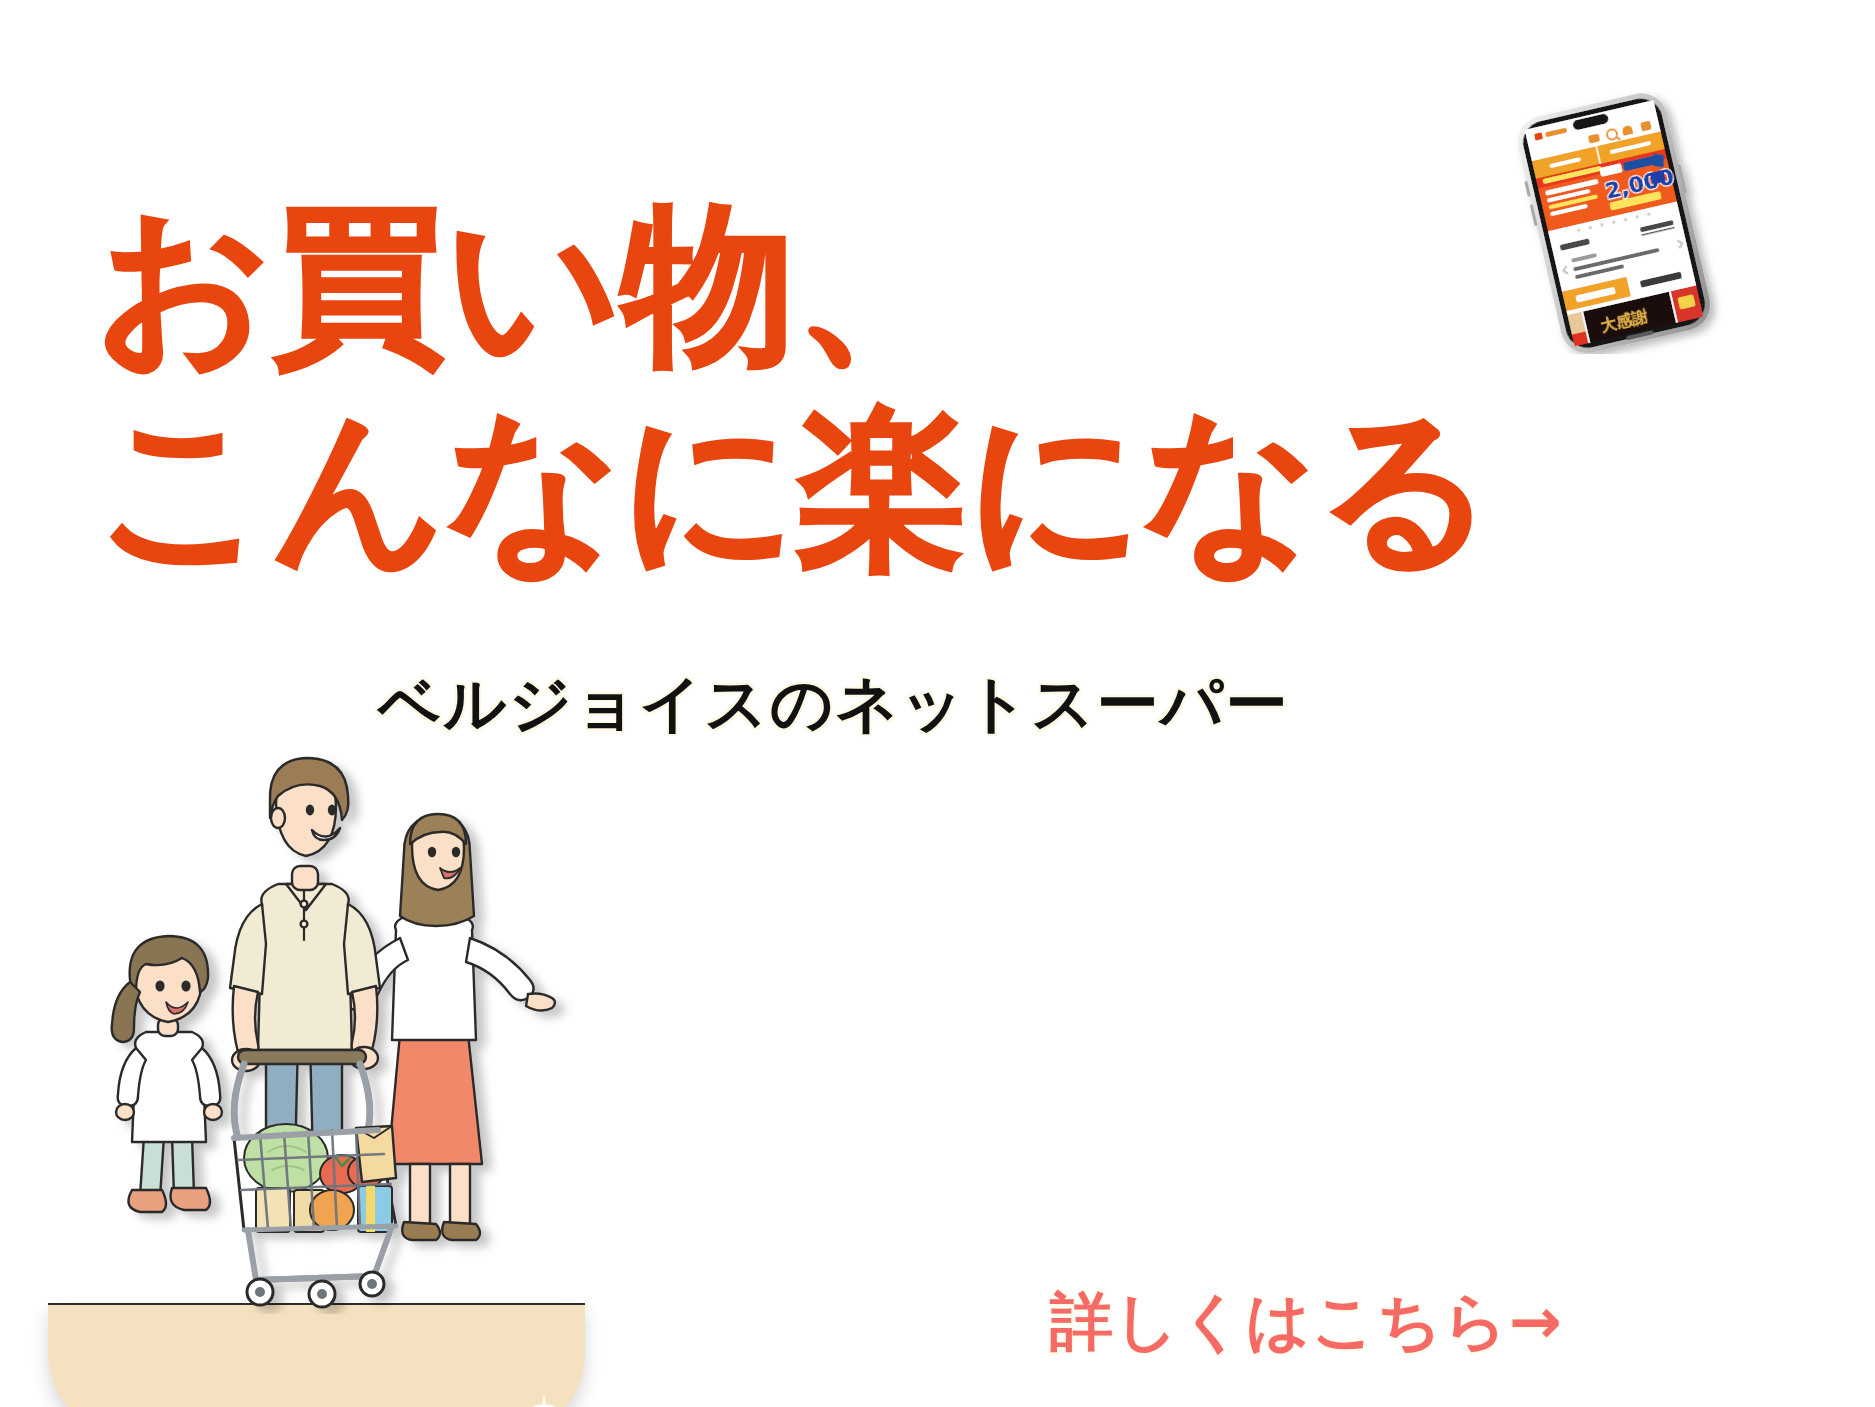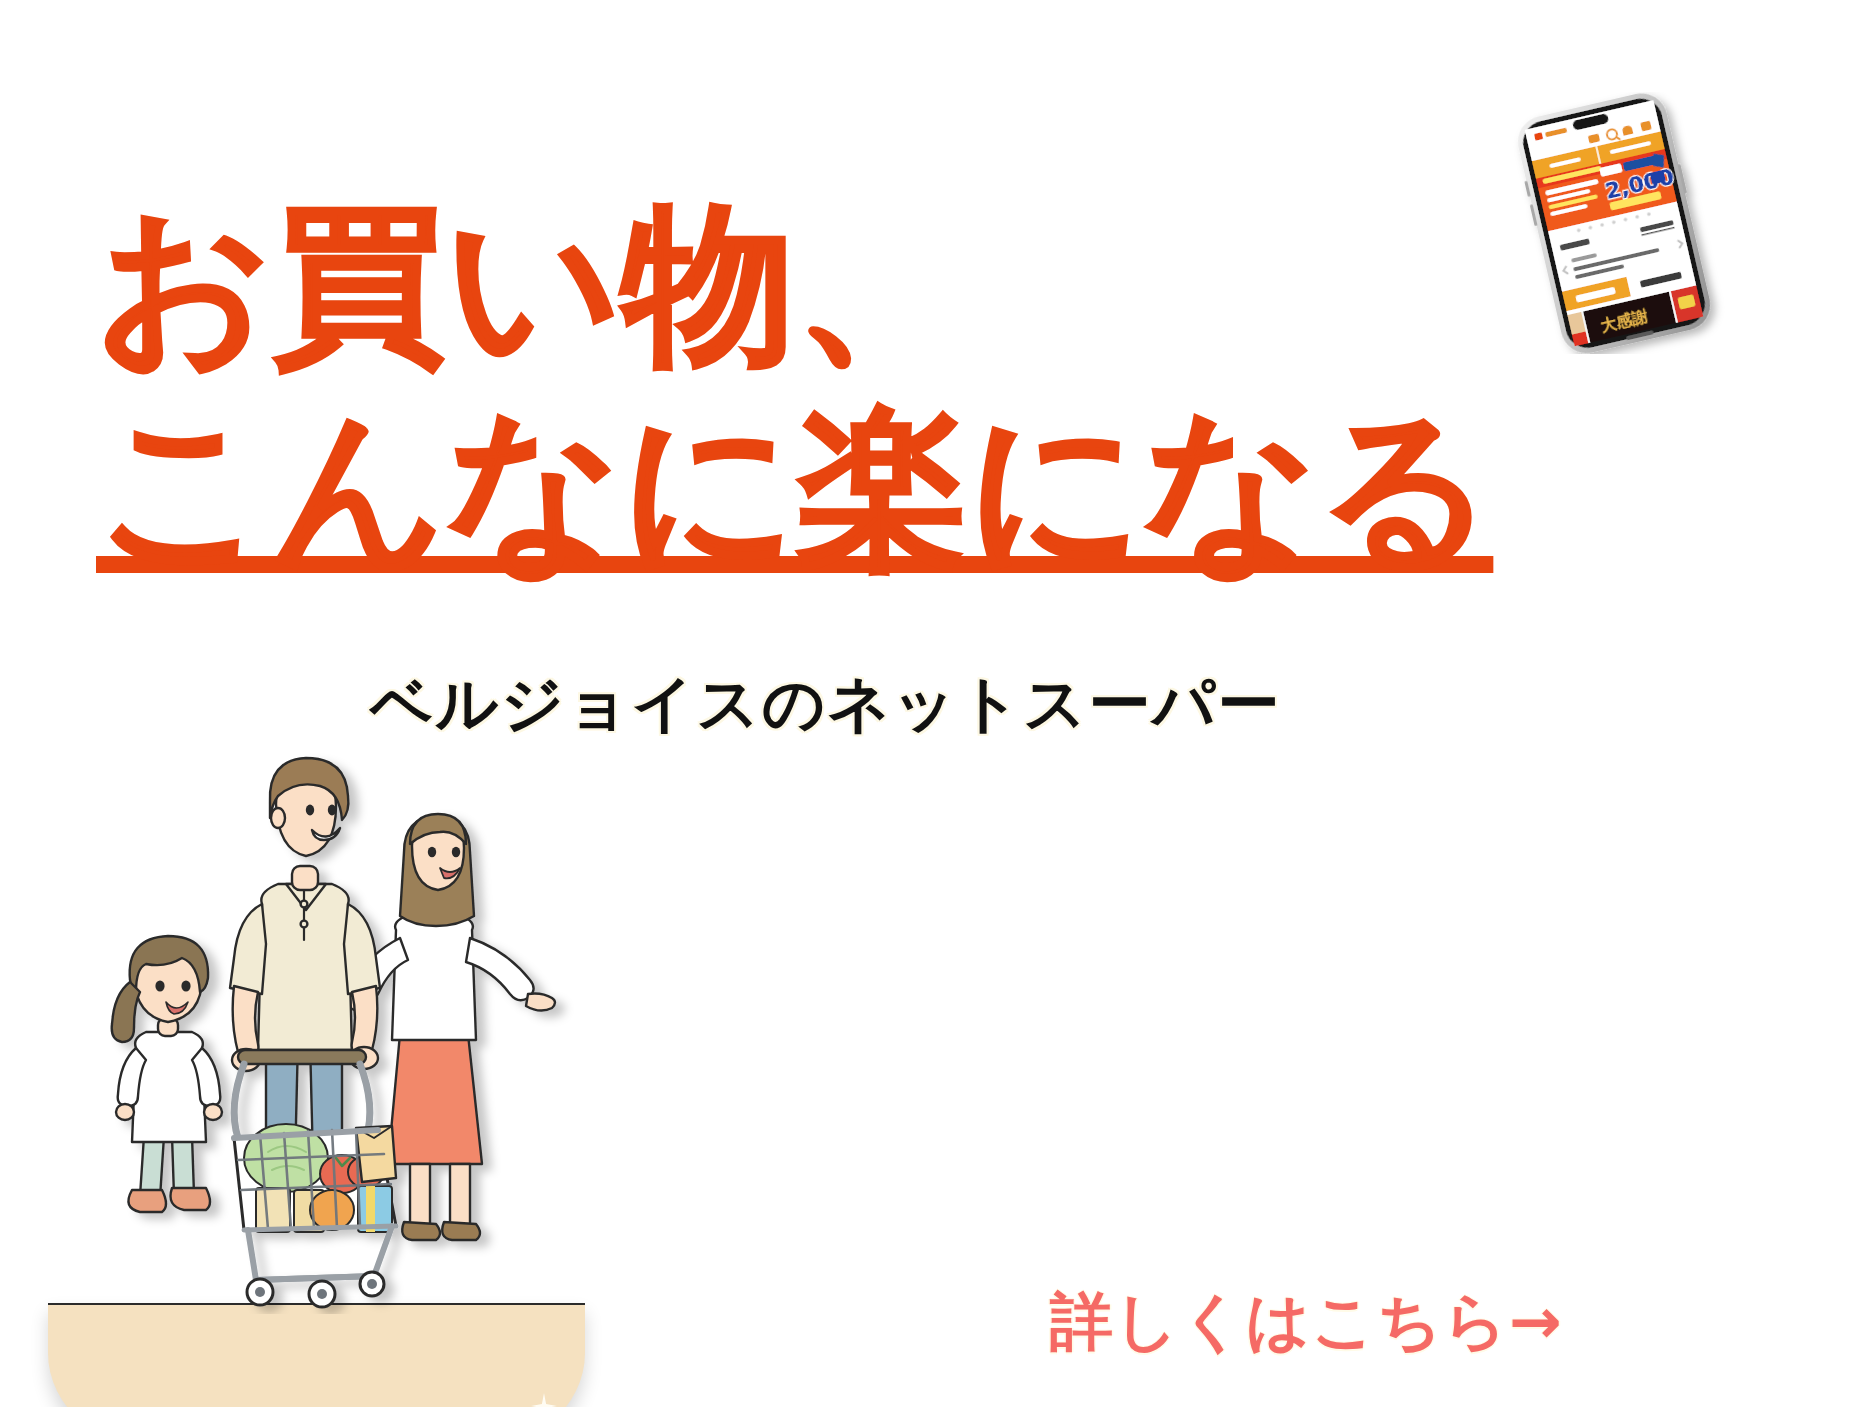--- a/index.html
+++ b/index.html
@@ -32,27 +32,26 @@
     letter-spacing: 0.005em;
     white-space: nowrap;
     font-family: "DejaVu Sans", "Liberation Sans", sans-serif;
     -webkit-text-stroke: 3px #E8450F;
   }
   .headline-line {
     display: block;
   }
   .headline-line.l2 {
     letter-spacing: -0.005em;
-    text-decoration: underline;
   }
 
   
   .subtitle {
     position: absolute;
-    left: 370px;
+    left: 378px;
     top: 618px;
     font-size: 62px;
     font-weight: 800;
     color: #111111;
     letter-spacing: 0.03em;
     white-space: nowrap;
     text-shadow:
        2px 0 0 #fdf8e4, -2px 0 0 #fdf8e4,
        0 2px 0 #fdf8e4, 0 -2px 0 #fdf8e4,
        2px 2px 0 #fdf8e4, -2px -2px 0 #fdf8e4,

